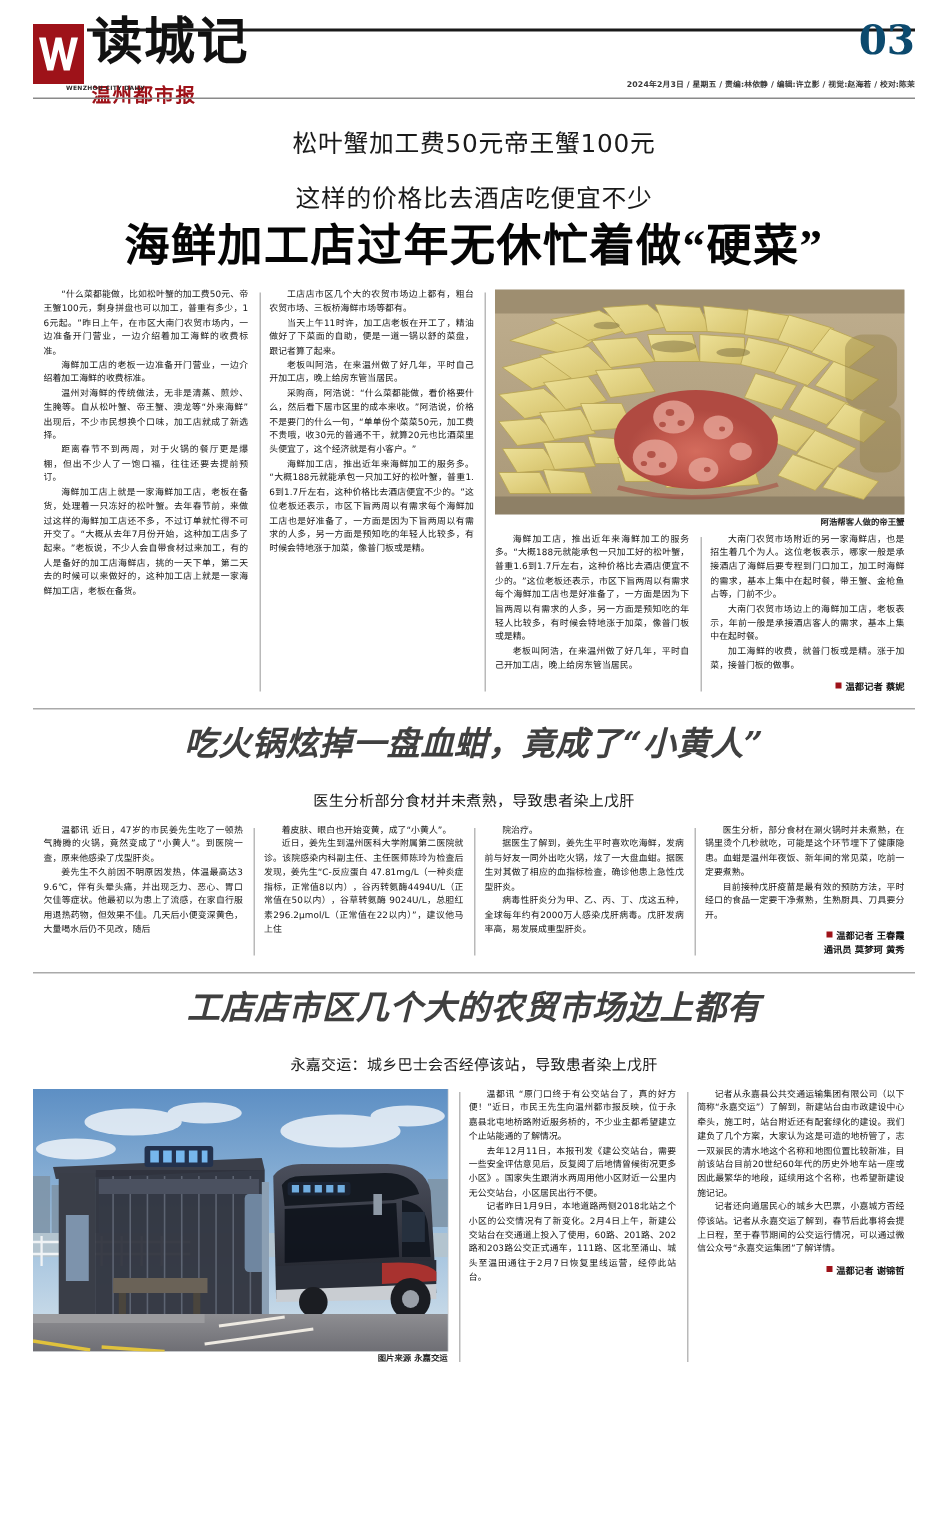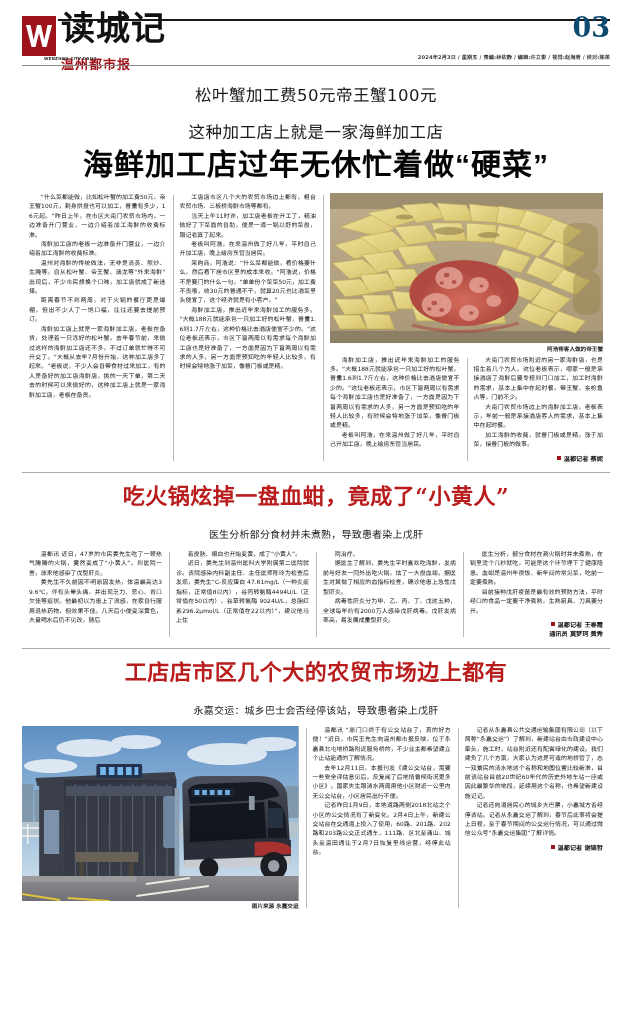--- a/index.html
+++ b/index.html
@@ -97,35 +97,36 @@
   .hl-block{text-align:center;}
   .shoulder{
     font-family:"DejaVu Sans","Liberation Sans",sans-serif;
     font-size:16.5px;
     line-height:22px;
     color:#1a1a1a;
     letter-spacing:.5px;
     margin-top:15px;
   }
   .maintitle{
-    font-family:Liberation Sans, sans-serif;
+    font-family:Liberation Serif, serif;
     font-weight:bold;
     font-size:30px;
     line-height:38px;
     letter-spacing:1px;
     color:#050505;
     margin-top:2px;
   }
   .a2-title,.a3-title{
     font-family:"DejaVu Serif","Liberation Serif",serif;
     font-weight:bold;
     font-size:22px;
     line-height:28px;
     letter-spacing:.5px;
-    color:#b91c1c;
+    color:#404040;
+    font-style:italic;
   }
   .a2-sub,.a3-sub{
     font-family:"DejaVu Sans","Liberation Sans",sans-serif;
     font-size:10px;
     line-height:15px;
     color:#1a1a1a;
     letter-spacing:.2px;
     margin-top:17px;
   }
 
@@ -222,21 +223,21 @@
     <div class="wlogo-en">WENZHOU CITY DAILY</div>
 
     <div class="pageno">03</div>
     <div class="dateline">2024年2月3日 / 星期五 / 责编:林依静 / 编辑:许立影 / 视觉:赵海若 / 校对:陈茉</div>
 
     <div class="mast-rule-bot"></div>
   </div>
 
   <div class="hl-block" style="margin-top:14px;">
     <div class="shoulder">松叶蟹加工费50元帝王蟹100元</div>
-    <div class="shoulder">这种加工店上就是一家海鲜加工店</div>
+    <div class="shoulder">这样的价格比去酒店吃便宜不少</div>
     <div class="maintitle">海鲜加工店过年无休忙着做“硬菜”</div>
   </div>
 
   <div class="cols" style="margin-top:9px;">
 
     <div class="col">
       <p class="body">“什么菜都能做，比如松叶蟹的加工费50元、帝王蟹100元，剩身拼盘也可以加工，普重有多少，16元起。”昨日上午，在市区大南门农贸市场内，一边准备开门营业，一边介绍着加工海鲜的收费标准。</p>
       <p class="body">海鲜加工店的老板一边准备开门营业，一边介绍着加工海鲜的收费标准。</p>
       <p class="body">温州对海鲜的传统做法，无非是清蒸、煎炒、生腌等。自从松叶蟹、帝王蟹、澳龙等“外来海鲜”出现后，不少市民想换个口味，加工店就成了新选择。</p>
       <p class="body">距离春节不到两周，对于火锅的餐厅更是爆棚，但出不少人了一饱口福，往往还要去提前预订。</p>

